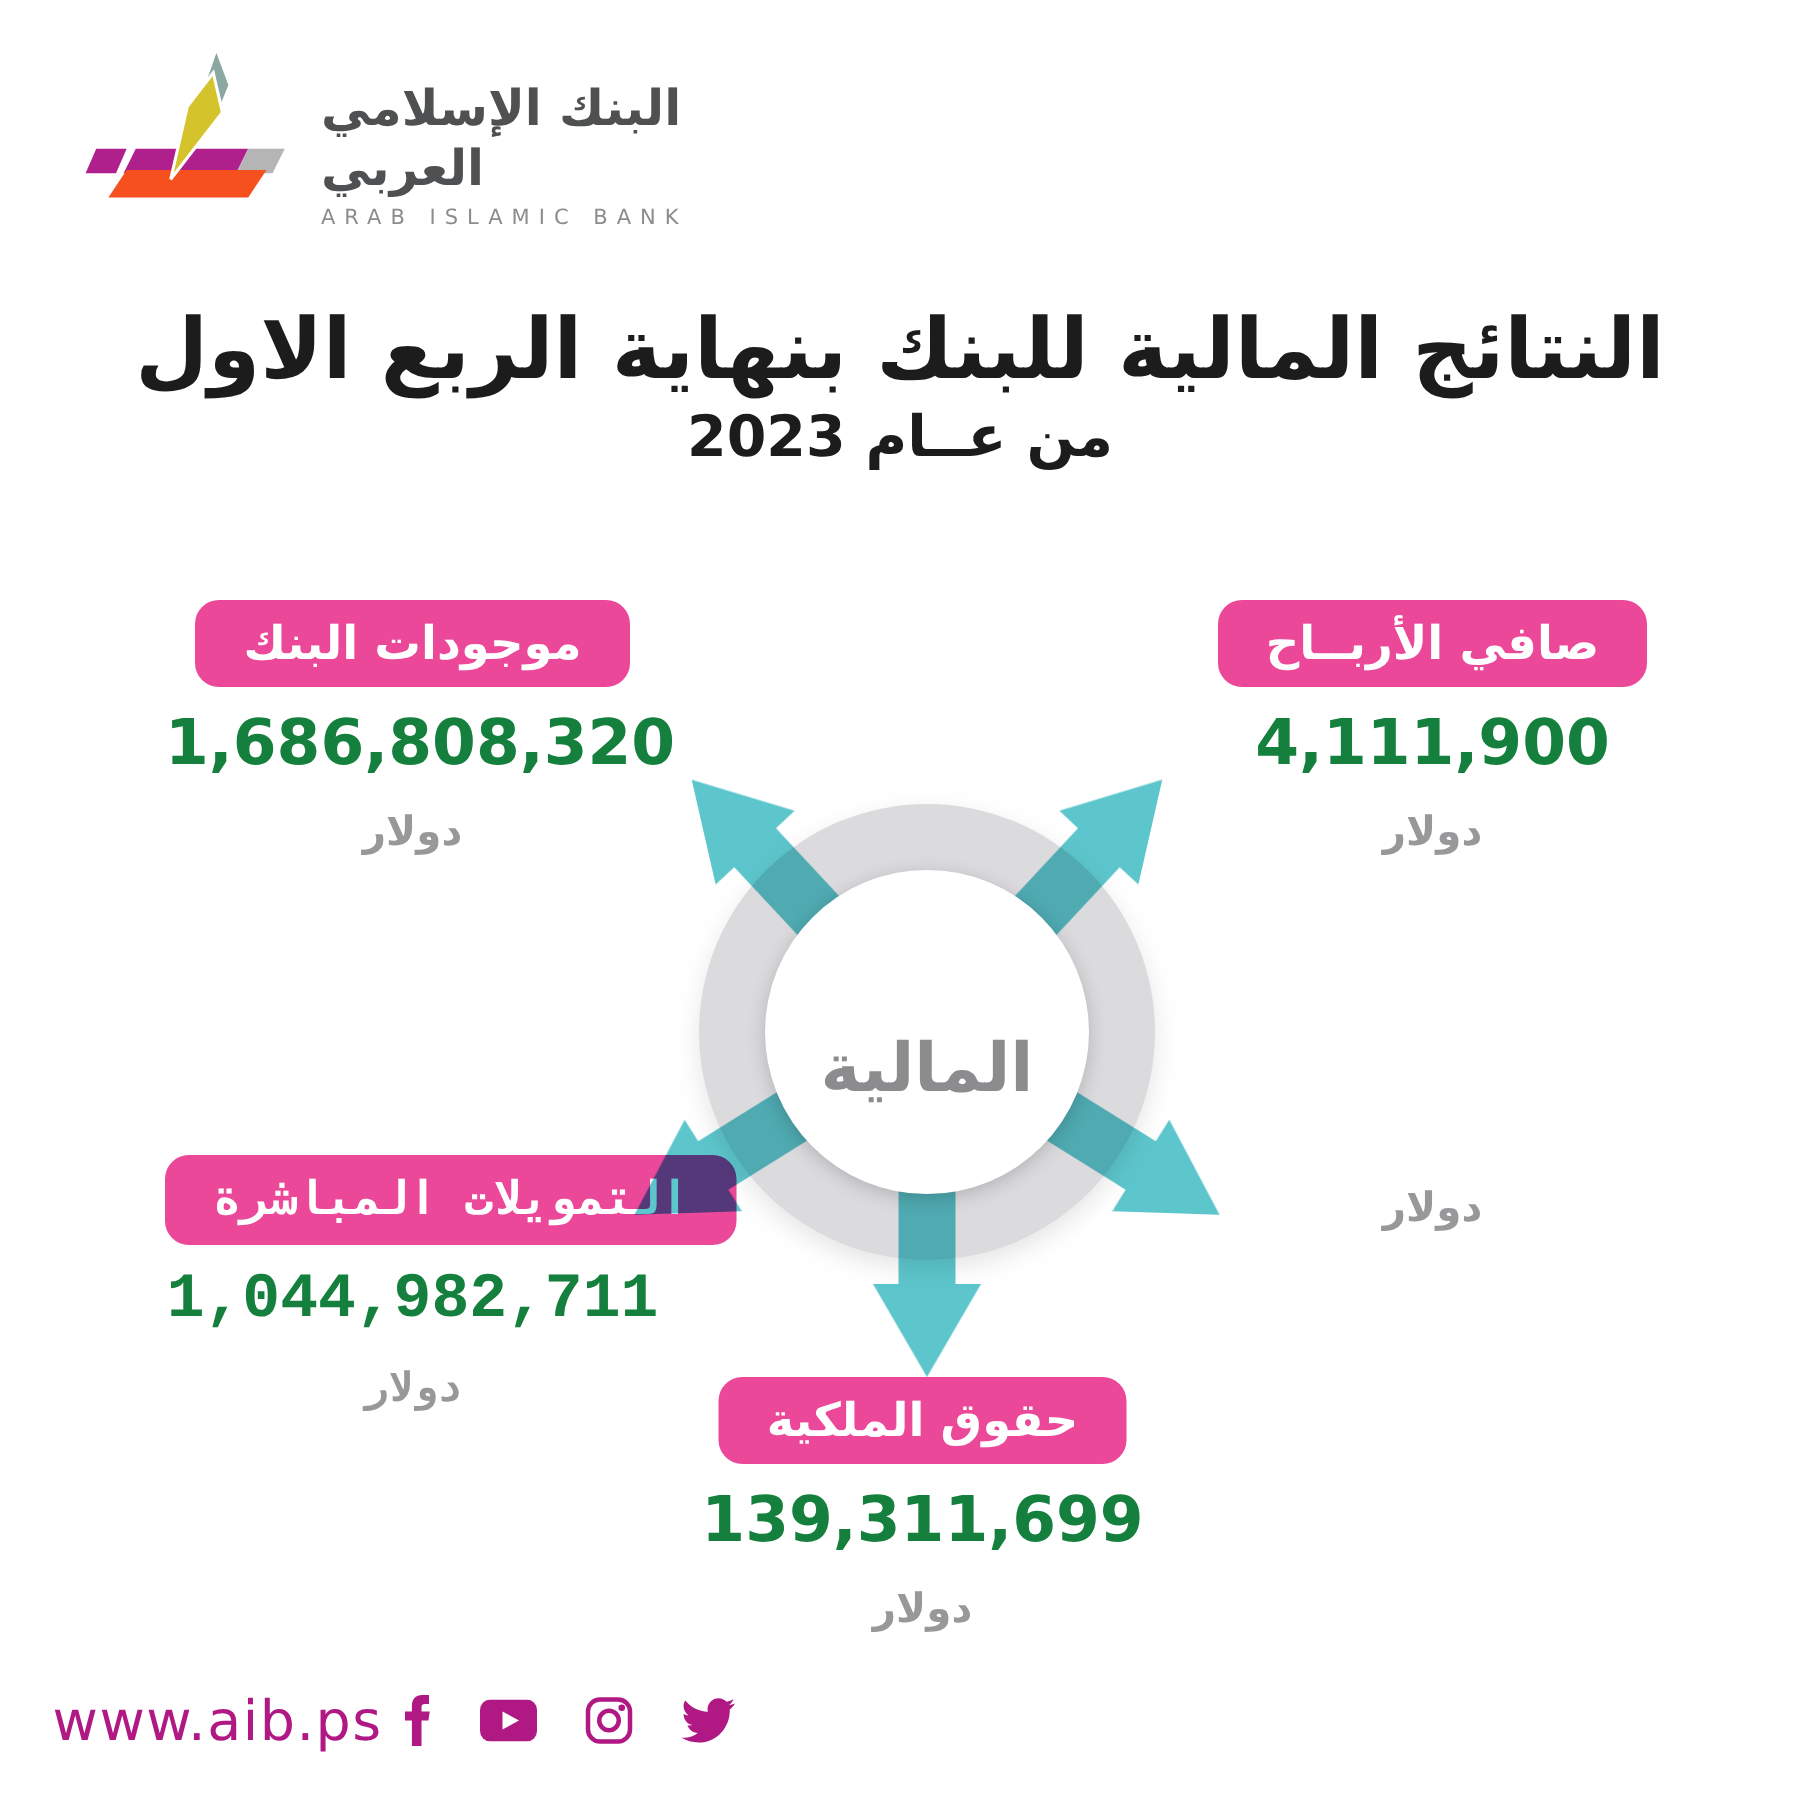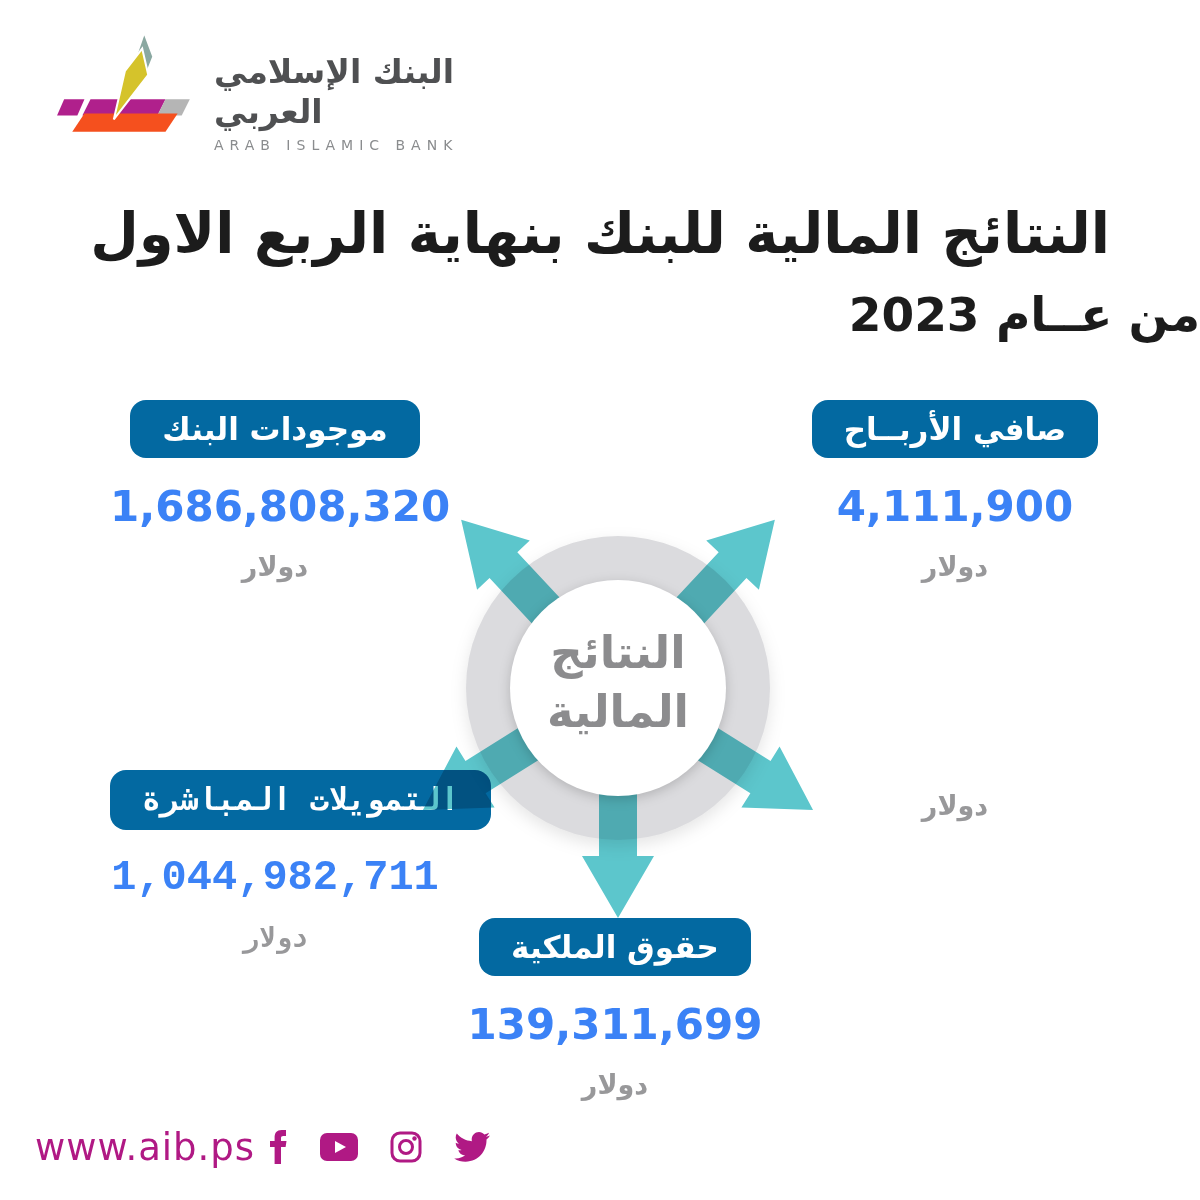--- a/index.html
+++ b/index.html
@@ -10,34 +10,34 @@
   }
   
   .logo{position:absolute;left:52px;top:26px;display:flex;align-items:flex-start;}
   .logo-mark{width:152px;height:112px;}
   .logo-text{margin-left:10px;margin-top:26px;width:268px;text-align:left;}
   .logo-name-ar{font-size:33px;font-weight:bold;color:#4f5052;direction:rtl;line-height:1.2;}
   .logo-name-en{margin-top:6px;font-size:14px;color:#8a8c8e;letter-spacing:6px;white-space:nowrap;}
   
   .title-block{position:absolute;left:0;top:200px;width:1200px;text-align:center;direction:rtl;}
   .title-line1{font-size:56px;font-weight:bold;color:#1c1c1c;line-height:1.2;}
-  .title-line2{font-size:47px;font-weight:bold;color:#1c1c1c;margin-top:20px;text-align:right;}
+  .title-line2{font-size:38px;font-weight:bold;color:#1c1c1c;margin-top:2px;}
   
   .metric{position:absolute;width:330px;text-align:center;}
   .pos-assets{left:110px;top:400px;}
   .pos-profit{left:790px;top:400px;}
   .pos-financing{left:110px;top:770px;font-family:Liberation Mono, monospace;}
   .pos-deposits{left:790px;top:770px;}
   .pos-equity{left:450px;top:918px;}
   .badge{
-    display:inline-block;background:#0369a1;color:#ffffff;
+    display:inline-block;background:#ec4899;color:#ffffff;
     border-radius:16px;padding:11px 32px;font-size:31px;font-weight:bold;
     direction:rtl;white-space:nowrap;
   }
-  .value{margin-top:24px;font-size:42px;font-weight:bold;color:#3b82f6;white-space:nowrap;}
+  .value{margin-top:12px;font-size:42px;font-weight:bold;color:#15803d;white-space:nowrap;}
   .unit{margin-top:20px;font-size:27px;font-weight:bold;color:#98989a;direction:rtl;}
   
   .hub{position:absolute;left:400px;top:490px;width:436px;height:430px;}
   .hub svg{position:absolute;left:0;top:0;}
   .hub-label{
     position:absolute;left:98px;top:134px;width:240px;text-align:center;
     font-size:45px;font-weight:bold;color:#8c8c8e;line-height:1.3;direction:rtl;
   }
   
   .footer{position:absolute;left:0;top:1118px;width:1200px;height:60px;}
@@ -110,21 +110,21 @@
       <polygon points="40,-19 168,-19 168,-36 230,0 168,36 168,19 40,19" transform="translate(218,198) rotate(-133)"></polygon>
       <polygon points="40,-19 168,-19 168,-36 230,0 168,36 168,19 40,19" transform="translate(218,198) rotate(-47)"></polygon>
       <polygon points="40,-19 168,-19 168,-36 230,0 168,36 168,19 40,19" transform="translate(218,198) rotate(148)"></polygon>
       <polygon points="40,-19 168,-19 168,-36 230,0 168,36 168,19 40,19" transform="translate(218,198) rotate(32)"></polygon>
       <polygon points="40,-19 168,-19 168,-36 230,0 168,36 168,19 40,19" transform="translate(218,198) rotate(90)"></polygon>
     </g>
 
     <circle cx="218" cy="198" r="108" fill="#ffffff" style="filter:drop-shadow(0 3px 6px rgba(0,0,0,0.18));"></circle>
   </svg>
   <div class="hub-label">
-    <span>النتائج</span><br>
+    <br>
     <span>المالية</span>
   </div>
 </div>
 
 <div class="footer">
   <a class="website" href="#">www.aib.ps</a>
   <div class="social">
     <span class="icon">
       <svg width="20" height="34" viewBox="0 0 20 34">
           <path fill="#b01984" d="M13 11V8.2c0-1.4.6-2.2 2.4-2.2H18V0h-4.4C8.8 0 6.6 2.8 6.6 7.6V11H2v6h4.6v17H13V17h4.6l.9-6H13z"></path>

